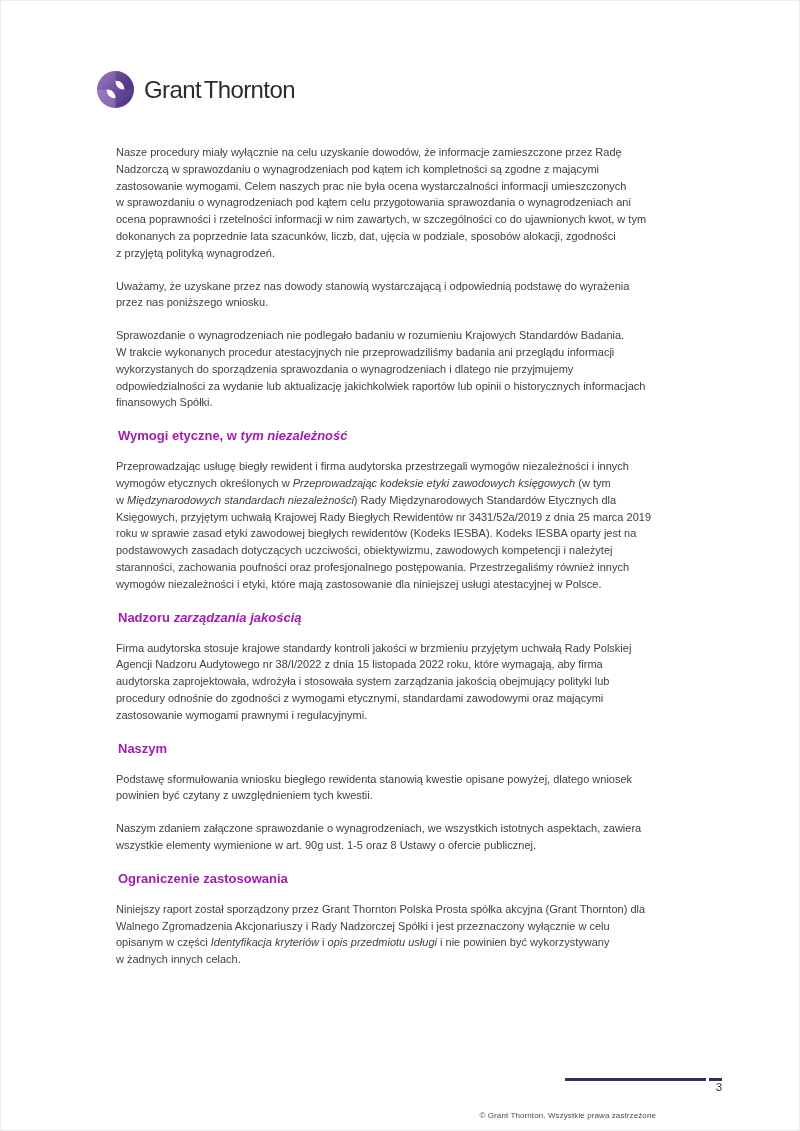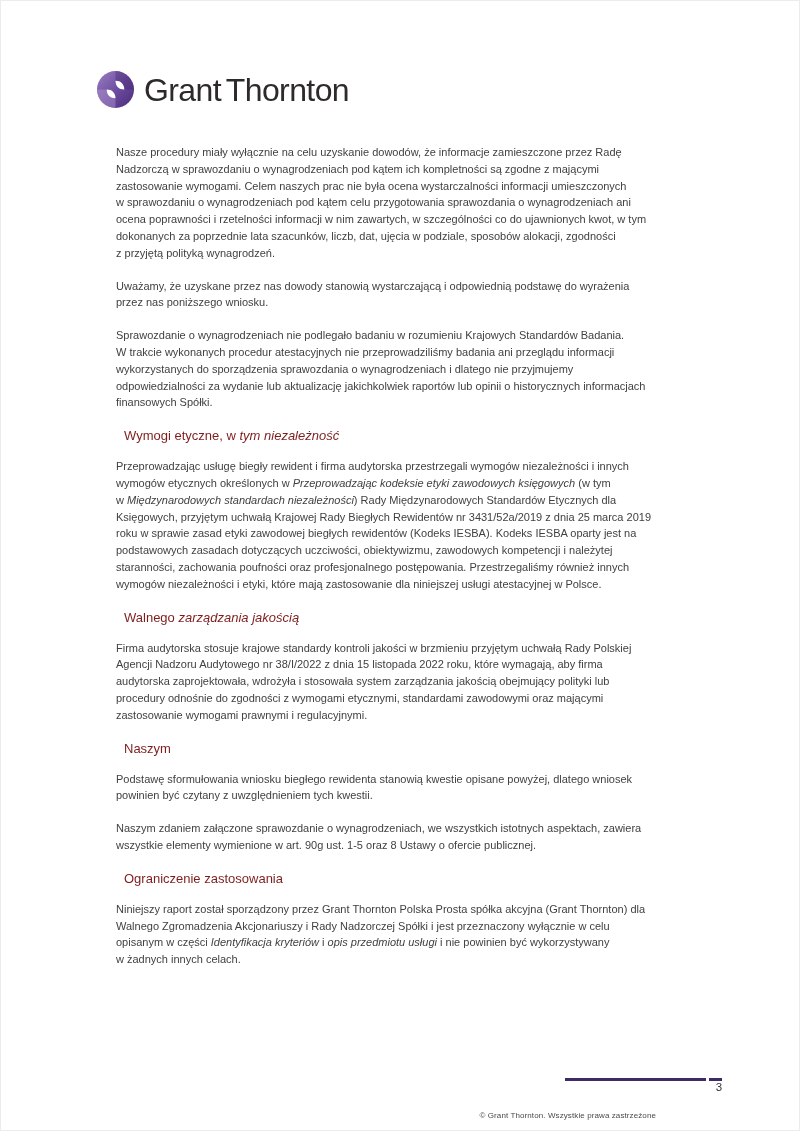--- a/index.html
+++ b/index.html
@@ -8,33 +8,33 @@
     font-family:"Liberation Sans",sans-serif;position:relative;overflow:hidden;
   }
   .page{
     position:absolute;inset:0;background:#fff;
     box-shadow:inset 0 0 0 1px #ececec;
   }
   
   .logo{position:absolute;left:96px;top:70px;display:flex;align-items:center;gap:9px;}
   .logo-icon{width:39px;height:39px;display:block;}
   .wordmark{
-    font-size:32px;color:#2e2a2b;font-weight:500;
+    font-size:24px;color:#2e2a2b;font-weight:500;
     letter-spacing:-0.6px;word-spacing:-3px;line-height:1;
   }
   
   .doc{
     position:absolute;left:116px;top:144px;width:612px;
     color:#414141;font-size:11px;line-height:16.8px;
     white-space:pre-line;
   }
   .doc p{margin:0 0 16px 0;}
   .doc h2{
-    margin:12px 0 14px 8px;font-size:13px;line-height:17px;
-    font-weight:400;color:#7f1d1d;
+    margin:12px 0 14px 2px;font-size:13px;line-height:17px;
+    font-weight:700;color:#a21caf;
   }
   .italic{font-style:italic;}
   
   .footer-rule{
     position:absolute;left:565px;top:1078px;width:157px;height:2.5px;
     display:flex;gap:3px;
   }
   .footer-rule .seg{background:#3F2B63;height:100%;}
   .footer-rule .seg-a{width:141px;}
   .footer-rule .seg-b{width:13px;}
@@ -84,21 +84,21 @@
 W trakcie wykonanych procedur atestacyjnych nie przeprowadziliśmy badania ani przeglądu informacji
 wykorzystanych do sporządzenia sprawozdania o wynagrodzeniach i dlatego nie przyjmujemy
 odpowiedzialności za wydanie lub aktualizację jakichkolwiek raportów lub opinii o historycznych informacjach
 finansowych Spółki.</span></p><h2><span>Wymogi etyczne, w </span><span class="italic">tym niezależność</span></h2><p><span>Przeprowadzając usługę biegły rewident i firma audytorska przestrzegali wymogów niezależności i innych
 wymogów etycznych określonych w </span><span class="italic">Przeprowadzając kodeksie etyki zawodowych księgowych</span><span> (w tym
 w </span><span class="italic">Międzynarodowych standardach niezależności</span><span>) Rady Międzynarodowych Standardów Etycznych dla
 Księgowych, przyjętym uchwałą Krajowej Rady Biegłych Rewidentów nr 3431/52a/2019 z dnia 25 marca 2019
 roku w sprawie zasad etyki zawodowej biegłych rewidentów (Kodeks IESBA). Kodeks IESBA oparty jest na
 podstawowych zasadach dotyczących uczciwości, obiektywizmu, zawodowych kompetencji i należytej
 staranności, zachowania poufności oraz profesjonalnego postępowania. Przestrzegaliśmy również innych
-wymogów niezależności i etyki, które mają zastosowanie dla niniejszej usługi atestacyjnej w Polsce.</span></p><h2><span>Walnego </span><span class="italic">zarządzania jakością</span></h2><p><span>Firma audytorska stosuje krajowe standardy kontroli jakości w brzmieniu przyjętym uchwałą Rady Polskiej
+wymogów niezależności i etyki, które mają zastosowanie dla niniejszej usługi atestacyjnej w Polsce.</span></p><h2><span>Nadzoru </span><span class="italic">zarządzania jakością</span></h2><p><span>Firma audytorska stosuje krajowe standardy kontroli jakości w brzmieniu przyjętym uchwałą Rady Polskiej
 Agencji Nadzoru Audytowego nr 38/I/2022 z dnia 15 listopada 2022 roku, które wymagają, aby firma
 audytorska zaprojektowała, wdrożyła i stosowała system zarządzania jakością obejmujący polityki lub
 procedury odnośnie do zgodności z wymogami etycznymi, standardami zawodowymi oraz mającymi
 zastosowanie wymogami prawnymi i regulacyjnymi.</span></p><h2><span>Naszym</span></h2><p><span>Podstawę sformułowania wniosku biegłego rewidenta stanowią kwestie opisane powyżej, dlatego wniosek
 powinien być czytany z uwzględnieniem tych kwestii.</span></p><p><span>Naszym zdaniem załączone sprawozdanie o wynagrodzeniach, we wszystkich istotnych aspektach, zawiera
 wszystkie elementy wymienione w art. 90g ust. 1-5 oraz 8 Ustawy o ofercie publicznej.</span></p><h2><span>Ograniczenie zastosowania</span></h2><p><span>Niniejszy raport został sporządzony przez Grant Thornton Polska Prosta spółka akcyjna (Grant Thornton) dla
 Walnego Zgromadzenia Akcjonariuszy i Rady Nadzorczej Spółki i jest przeznaczony wyłącznie w celu
 opisanym w części </span><span class="italic">Identyfikacja kryteriów</span><span> i </span><span class="italic">opis przedmiotu usługi</span><span> i nie powinien być wykorzystywany
 w żadnych innych celach.</span></p></main>
 

